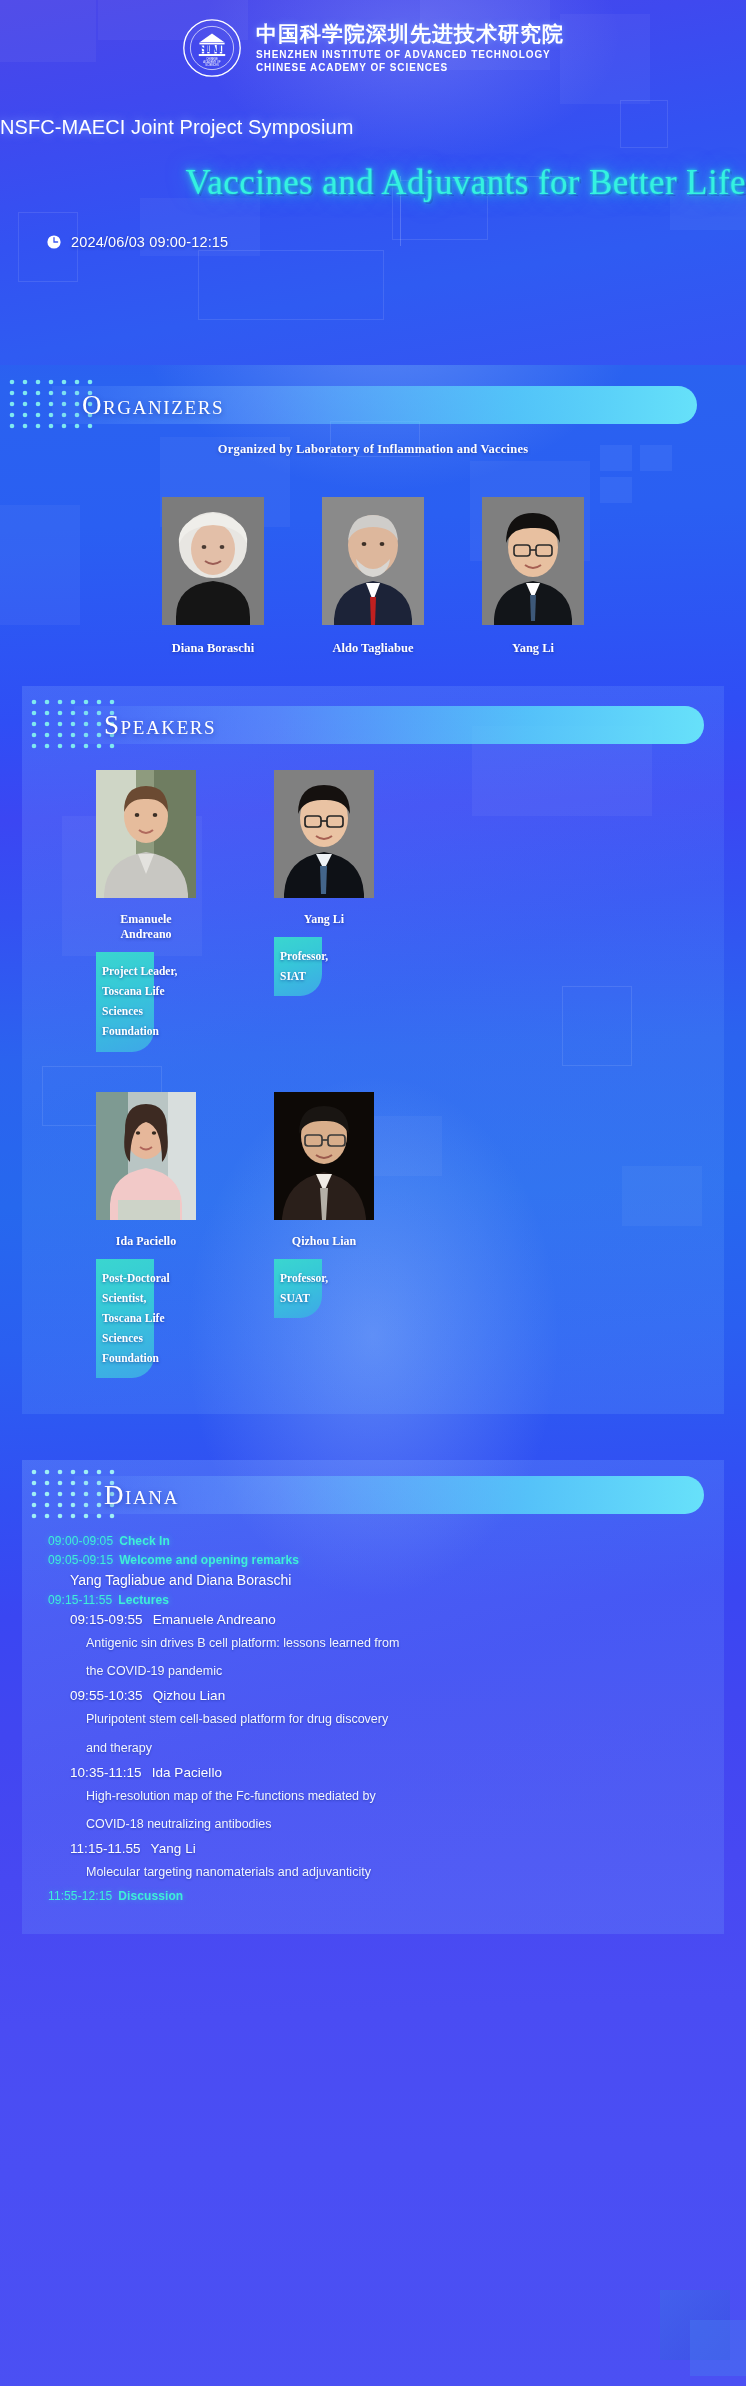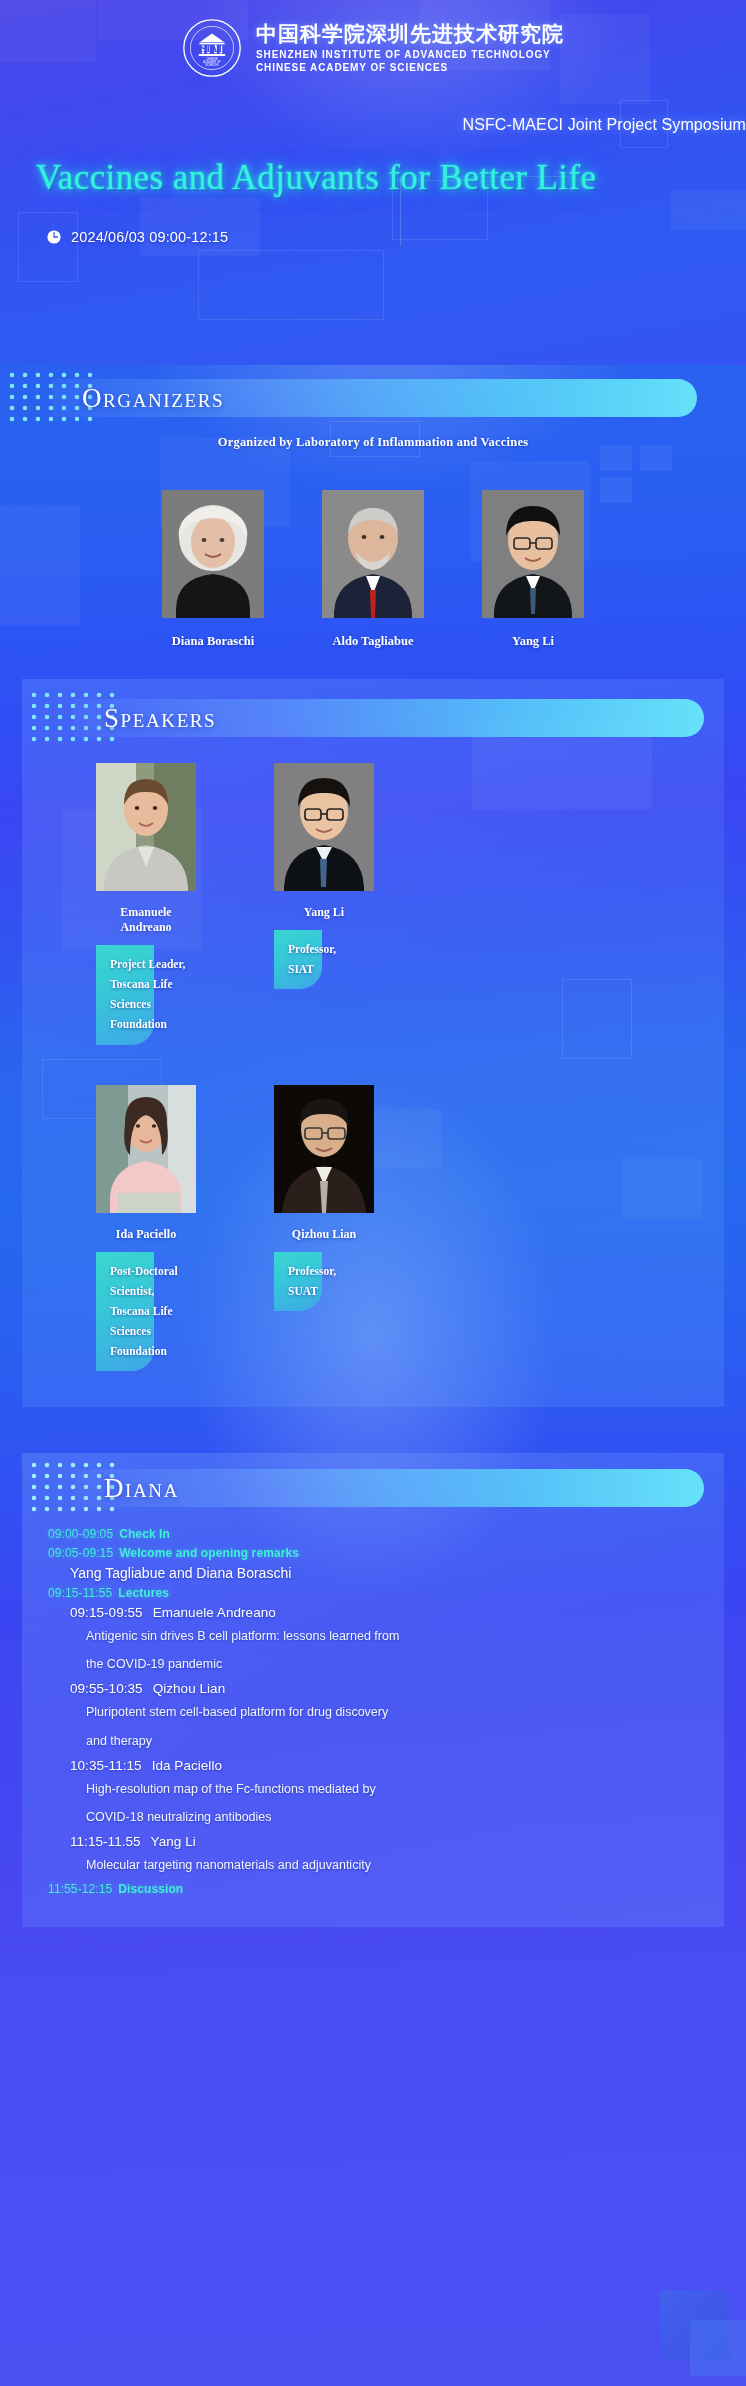--- a/index.html
+++ b/index.html
@@ -82,33 +82,33 @@
     font-size: 10px;
     font-weight: bold;
     letter-spacing: 0.9px;
     margin-top: 2px;
     font-family: "Liberation Sans", sans-serif;
   }
 
   .symposium {
     position: relative;
     z-index: 5;
-    text-align: right;
+    text-align: left;
     color: #ffffff;
-    font-size: 16px;
+    font-size: 20px;
     margin-top: 38px;
     letter-spacing: 0.1px;
     text-shadow: 0 0 10px rgba(130,170,255,0.9);
     font-family: "Liberation Sans", sans-serif;
   }
 
   .main-title {
     position: relative;
     z-index: 5;
-    text-align: left;
+    text-align: right;
     margin-top: 24px;
     font-family: "Liberation Serif", serif;
     font-size: 35px;
     color: #35f2e0;
     letter-spacing: 0.4px;
     text-shadow:
       0 0 3px #23f0dd,
       0 0 10px rgba(40,240,220,0.85),
       0 0 22px rgba(40,220,255,0.55),
       2px 2px 0 rgba(30,40,160,0.45);
@@ -157,21 +157,21 @@
     margin-left: 82px;
     font-family: "Liberation Serif", serif;
     color: #ffffff;
     font-size: 27px;
     letter-spacing: 1.6px;
     font-variant: small-caps;
     text-shadow: 0 2px 5px rgba(20,40,140,0.5);
   }
 
   
-  .organizers { position: relative; padding-top: 10px; }
+  .organizers { position: relative; padding-top: 17px; }
   .org-sub {
     text-align: center;
     color: #ffffff;
     font-family: "Liberation Serif", serif;
     font-weight: bold;
     font-size: 12.5px;
     margin-top: 14px;
     letter-spacing: 0.2px;
     text-shadow: 0 1px 3px rgba(20,40,140,0.6);
   }
@@ -220,21 +220,21 @@
     font-family: "Liberation Serif", serif;
     font-weight: bold;
     font-size: 12px;
     text-align: center;
     text-shadow: 0 1px 3px rgba(20,40,140,0.6);
   }
   .sp-badge {
     position: relative;
     margin-top: 10px;
     min-height: 58px;
-    padding: 9px 6px 10px 14px;
+    padding: 9px 6px 10px 6px;
     color: #fff;
     font-family: "Liberation Serif", serif;
     font-weight: bold;
     font-size: 11.5px;
     line-height: 1.75;
     white-space: pre-line;
     text-shadow: 0 1px 3px rgba(20,40,140,0.6);
   }
   .sp-badge::before {
     content: "";

